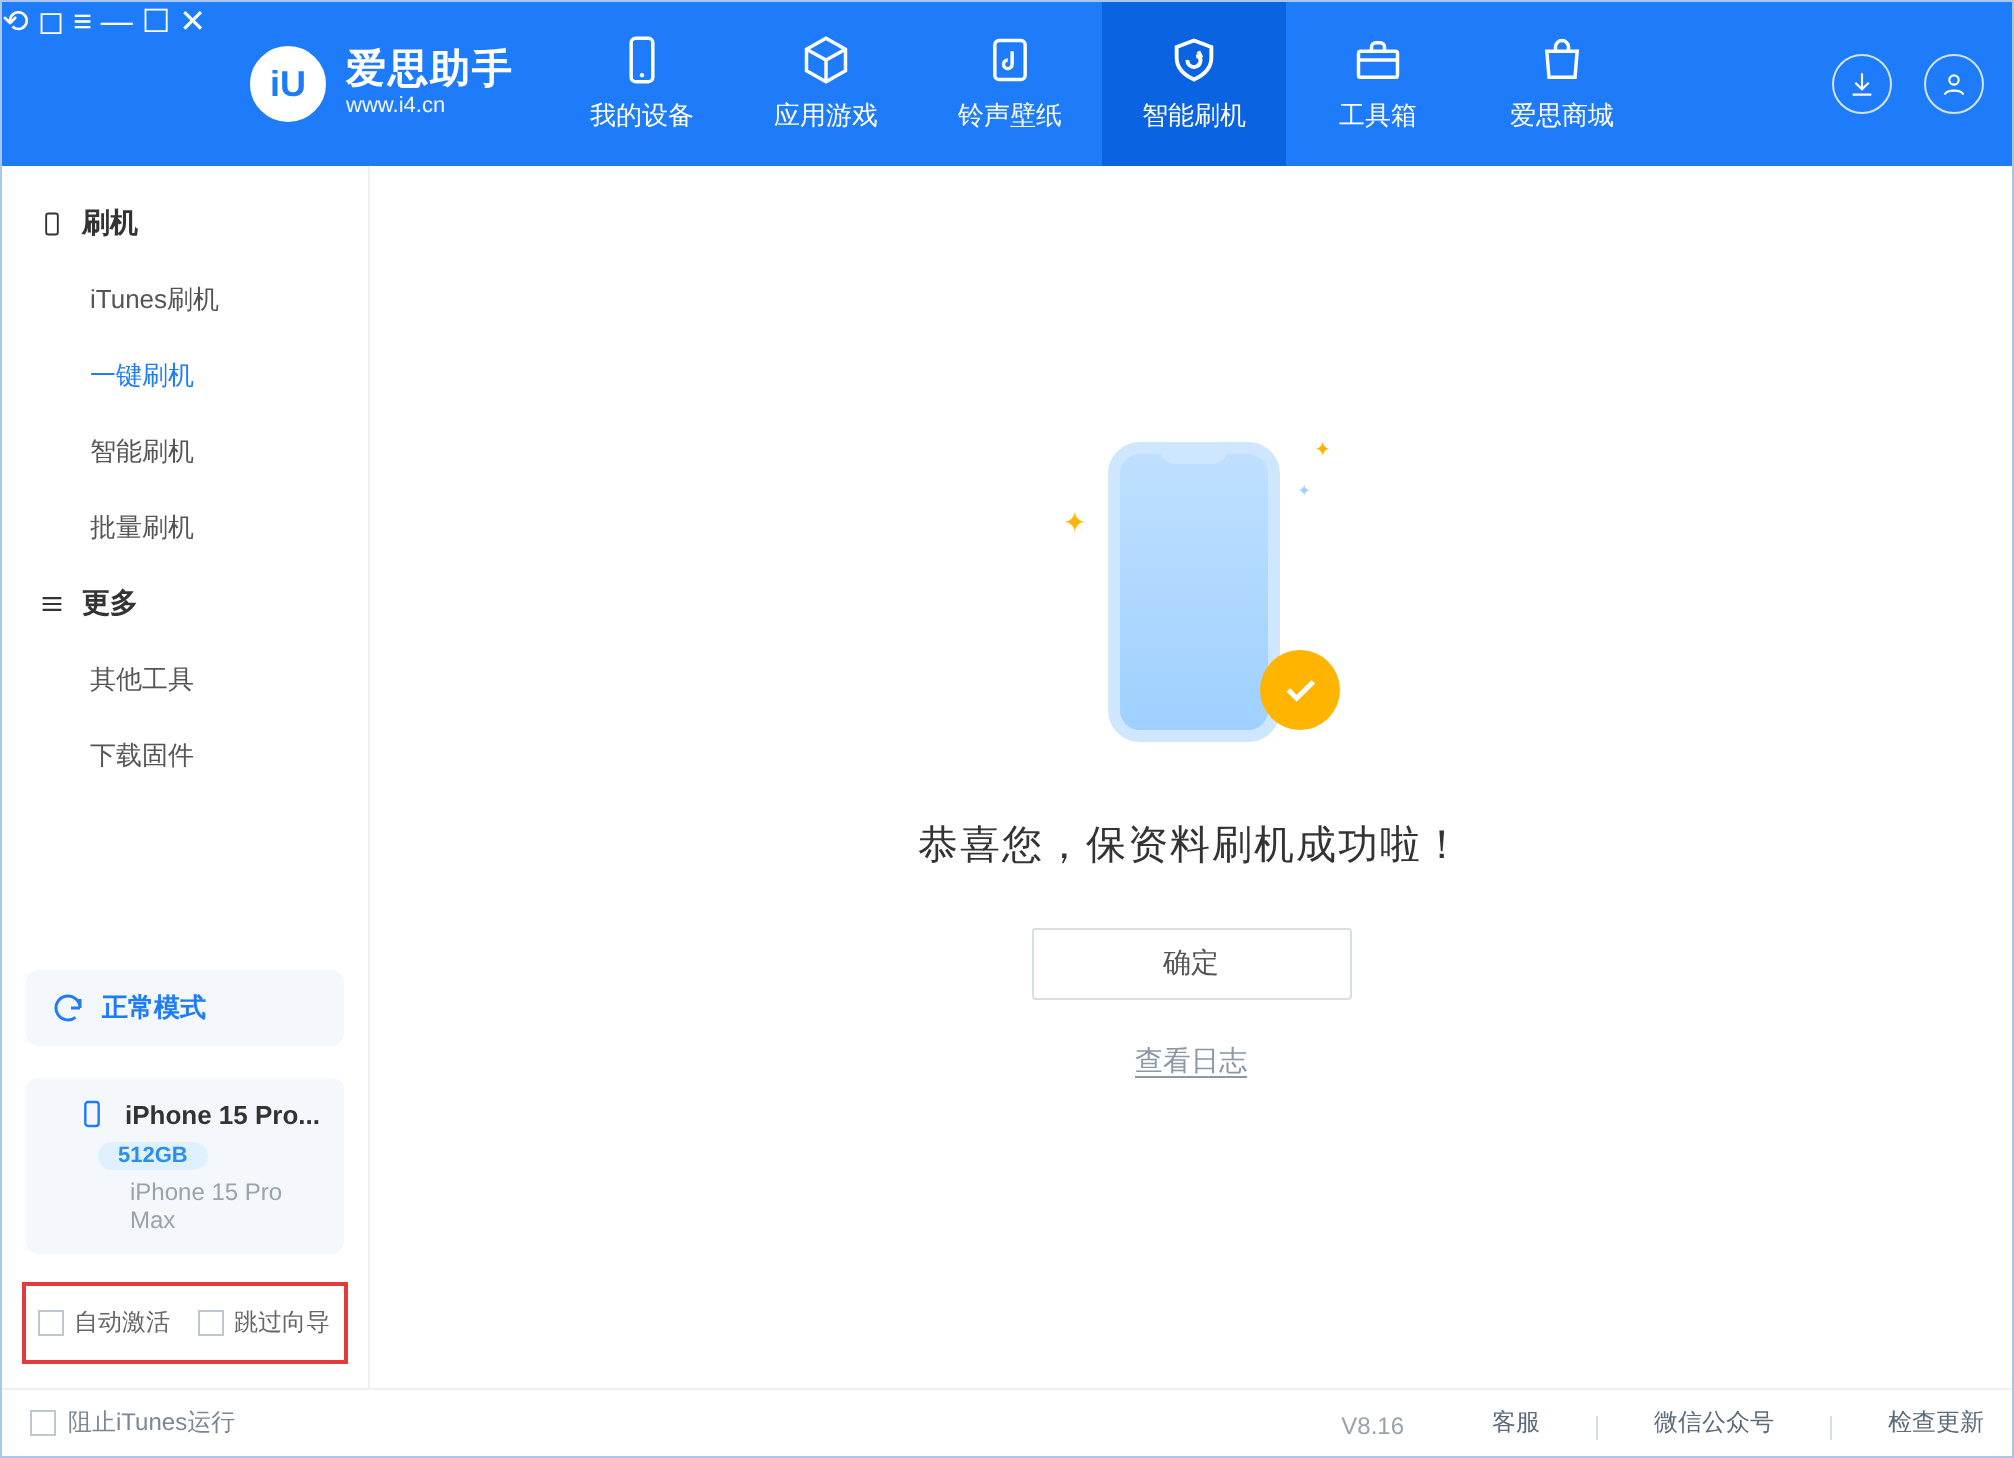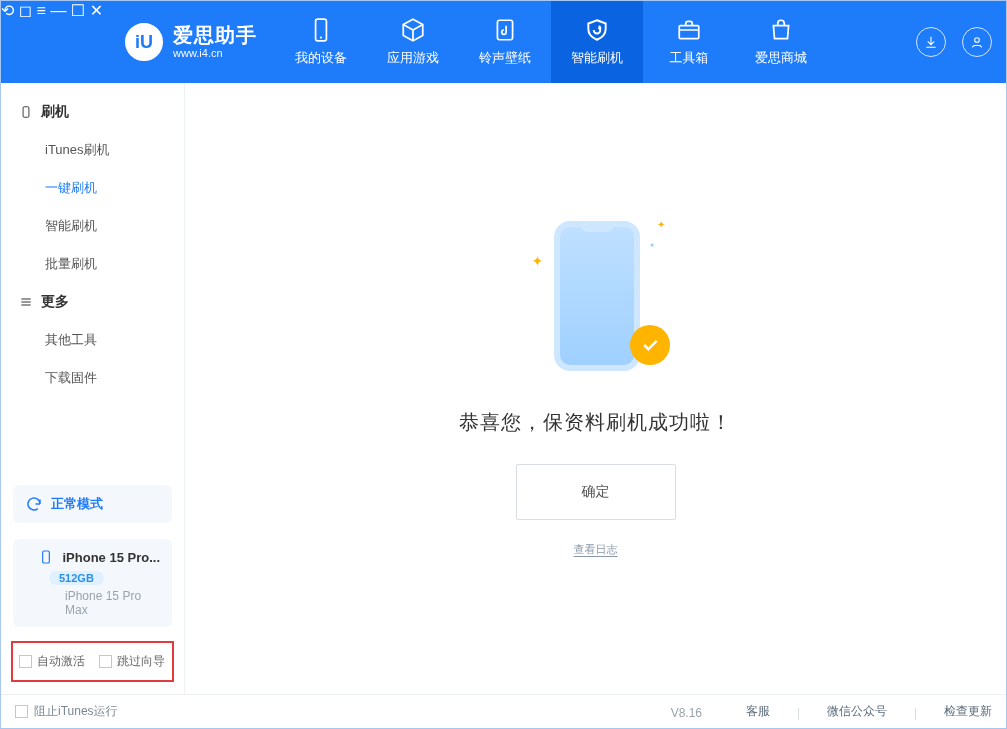--- a/index.html
+++ b/index.html
@@ -37,22 +37,22 @@
   .sb-checks label { display:flex; align-items:center; gap:5px; cursor:pointer;}
   .chk { width:13px; height:13px; border:1px solid #bfc7d0; background:#fff; display:inline-block;}
   .main { flex:1; display:flex; flex-direction:column; align-items:center; justify-content:flex-start; padding-top:130px; }
   .phone-ill { position:relative; width:140px; height:170px; margin-bottom:26px;}
   .phone-ill .phone{ position:absolute; left:28px; top:8px; width:86px; height:150px; border-radius:16px; background:linear-gradient(180deg,#bfe0ff,#9fd0ff); border:6px solid #cfe6ff; }
   .phone-ill .phone::before{ content:""; position:absolute; top:-5px; left:50%; transform:translateX(-50%); width:34px; height:10px; background:#cfe6ff; border-radius:0 0 8px 8px;}
   .phone-ill .sparkle{ position:absolute; color:#ffb400; font-size:14px;}
   .phone-ill .check{ position:absolute; right:-4px; bottom:18px; width:40px; height:40px; border-radius:50%; background:#ffb400; display:flex; align-items:center; justify-content:center;}
   .phone-ill .check svg{ width:20px; height:20px; stroke:#fff; stroke-width:3; fill:none;}
   .success-msg { font-size:20px; color:#333; margin-bottom:28px; letter-spacing:1px;}
-  .ok-btn { width:160px; height:56px; border:1px solid #d9dee4; background:#fff; color:#555; font-size:14px; cursor:pointer; border-radius:2px; margin-bottom:22px;}
-  .log-link { font-size:11px; color:#8a98a8; text-decoration:underline; cursor:pointer; text-underline-offset:3px;}
+  .ok-btn { width:160px; height:36px; border:1px solid #d9dee4; background:#fff; color:#555; font-size:14px; cursor:pointer; border-radius:2px; margin-bottom:22px;}
+  .log-link { font-size:14px; color:#8a98a8; text-decoration:underline; cursor:pointer; text-underline-offset:3px;}
   .statusbar { height:34px; border-top:1px solid #eef1f4; display:flex; align-items:center; padding:0 14px; font-size:12px; color:#7b8794;}
   .statusbar .left { display:flex; align-items:flex-start; gap:6px;}
   .statusbar .right { margin-left:auto; display:flex; align-items:flex-end; gap:28px;}
   .statusbar .ver { color:#9aa3ad; margin-right:16px;}
   .statusbar .right a { color:#5b6b7b; cursor:pointer;}
   .divider{ width:1px; height:12px; background:#d9dee4;}
 </style>
 </head>
 <body>
 

